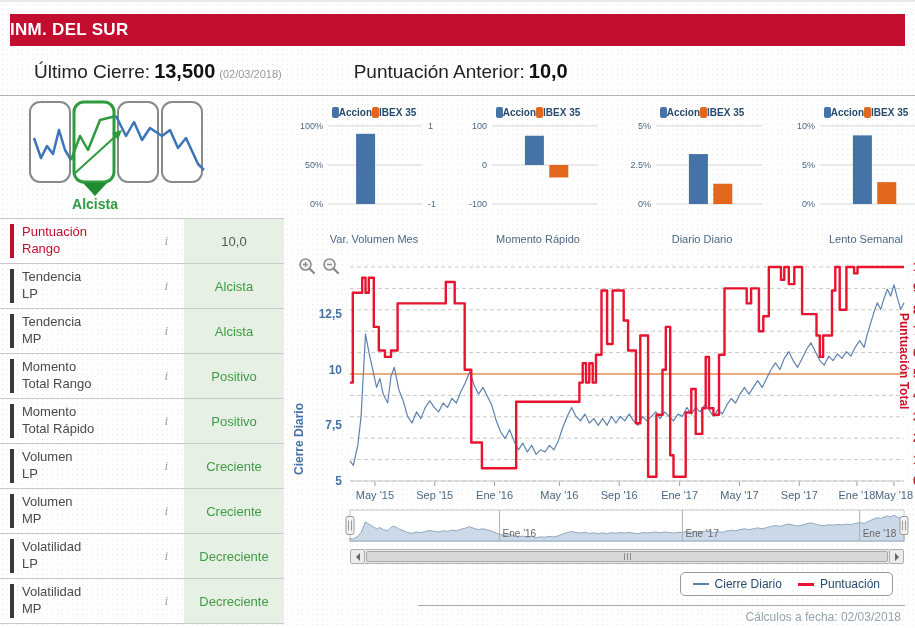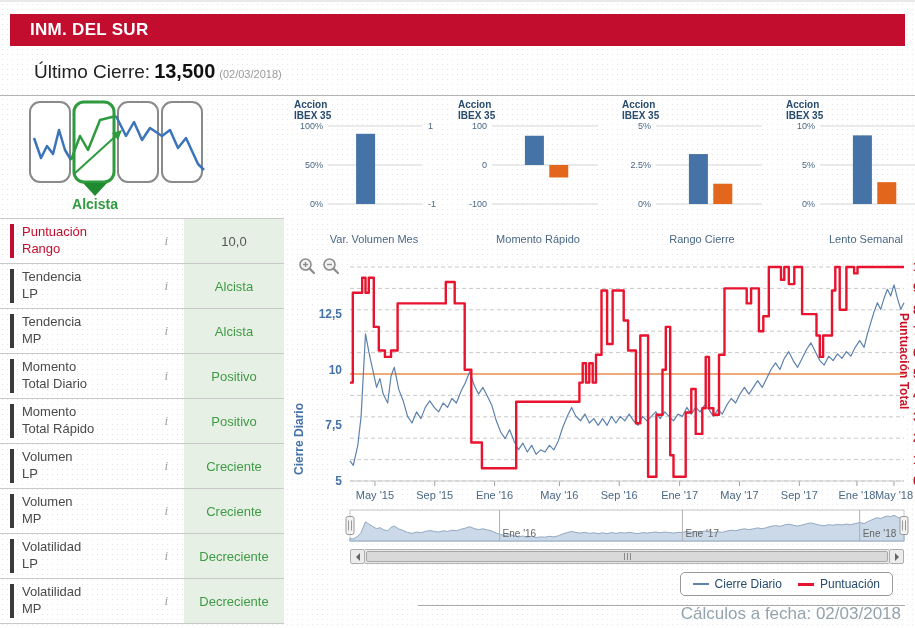--- a/index.html
+++ b/index.html
@@ -1,21 +1,21 @@
 <!DOCTYPE html>
 <html><head>
 <meta charset="utf-8">
 <style>
   html,body{margin:0;padding:0;background:#fff;}
   .page{position:relative;width:915px;height:628px;font-family:"Liberation Sans",sans-serif;
         background:#fff;overflow:hidden;border-top:2px solid #e9e9e9;
         background-image:radial-gradient(#e7e7e7 0.8px, transparent 0.8px);background-size:5px 5px;}
   
   .header-bar{margin:12px 10px 0 10px;height:32px;line-height:32px;color:#fff;
-              font-size:17px;font-weight:bold;padding-left:20px;letter-spacing:.3px;}
+              font-size:17px;font-weight:bold;letter-spacing:.3px;}
   
   .summary{display:flex;align-items:center;gap:72px;padding:14px 0 12px 34px;
            border-bottom:1px solid #b5b5b5;}
   .sum-item{font-size:19px;color:#222;white-space:nowrap;}
   .sum-item b{font-size:20px;color:#111;margin-left:4px;}
   .sum-date{font-size:11px;color:#9a9a9a;margin-left:4px;}
   
   .content{display:flex;}
   .left-col{width:284px;flex:none;}
   .right-col{flex:1;min-width:0;position:relative;}
@@ -30,22 +30,22 @@
   .tlabel span{display:block;}
   .iicon{margin-left:auto;margin-right:16px;font-family:"Liberation Serif",serif;
          font-style:italic;font-size:13px;color:#a0a0a0;cursor:pointer;}
   .tvalue{width:100px;flex:none;align-self:stretch;display:flex;align-items:center;
           justify-content:center;font-size:13px;background:#e6f0e4;color:#3f9b45;}
   .trow.hl .tlabel{border-left-color:#c30d2f;color:#c30d2f;}
   .trow.hl .tvalue{color:#555;}
   
   .mini-row{display:flex;gap:4px;margin:6px 0 0 10px;}
   .mini-chart{width:162px;}
-  .mini-legend{display:flex;align-items:flex-start;justify-content:center;height:16px;
-               font-size:10px;color:#274b6d;font-weight:bold;flex-direction:column;}
+  .mini-legend{display:flex;align-items:flex-end;justify-content:center;height:16px;
+               font-size:10px;color:#274b6d;font-weight:bold;}
   .mini-legend .sw{width:7px;height:11px;border-radius:2px;display:inline-block;}
   .mini-title{text-align:center;font-size:11px;color:#4a6785;height:14px;margin-top:11px;}
   
   .main-chart-wrap{position:relative;margin-top:6px;}
   .zoom-icons{position:absolute;left:14px;top:4px;display:flex;gap:6px;z-index:3;}
   .zoom-icons svg{cursor:pointer;}
   .yaxis-title{position:absolute;font-size:12px;font-weight:bold;z-index:2;}
   .yaxis-title.left{left:8px;top:52px;height:170px;writing-mode:vertical-rl;
                     transform:rotate(180deg);color:#4572a7;display:flex;align-items:center;}
   .yaxis-title.right{right:4px;top:60px;height:170px;writing-mode:vertical-rl;color:#cc1228;
@@ -64,34 +64,37 @@
             display:flex;align-items:center;justify-content:center;cursor:grab;}
   .sb-grip{width:7px;height:7px;background:repeating-linear-gradient(90deg,#8a8a8a 0 1px,transparent 1px 3px);}
   
   .legend-row{display:flex;justify-content:flex-end;margin:8px 22px 0 0;}
   .legend-box{display:inline-flex;align-items:center;gap:16px;border:1px solid #999;
               border-radius:5px;background:#fff;padding:4px 12px;font-size:12px;color:#274b6d;}
   .legend-item{display:inline-flex;align-items:center;gap:6px;cursor:pointer;}
   .ldash{width:16px;height:0;border-top-style:solid;display:inline-block;}
   
   .footer-line{position:absolute;left:418px;right:10px;bottom:24px;border-top:1px solid #aaa;}
-  .footer-text{position:absolute;right:14px;bottom:6px;font-size:17px;color:#94a3ad;text-align:center;}
+  .footer-text{position:absolute;right:14px;bottom:6px;font-size:12px;color:#94a3ad;text-align:center;}
 </style>
 </head>
 <body>
 
 <div class="page">
 
   <div class="header-bar" style="background: rgb(195, 13, 47);">
     <span>INM. DEL SUR</span>
   </div>
 
   <div class="summary">
     <div class="sum-item">
       <span>Último Cierre:</span><b>13,500</b><span class="sum-date">(02/03/2018)</span>
+    </div>
+    <div class="sum-item">
+      <span>Puntuación Anterior:</span><b>10,0</b>
     </div>
   </div>
 
   <div class="content">
 
     <div class="left-col">
       <div class="trend-wrap">
         <svg width="190" height="112" viewBox="0 0 190 112">
           <rect x="4" y="2" width="40" height="80" rx="10" fill="#ffffff" stroke="#8a8a8a" stroke-width="2"></rect>
           <rect x="92" y="2" width="40" height="80" rx="10" fill="#ffffff" stroke="#8a8a8a" stroke-width="2"></rect>
@@ -128,21 +131,21 @@
           <div class="tlabel">
               <span>Tendencia</span>
               <span>MP</span>
             </div>
           <span class="iicon">i</span>
           <div class="tvalue">Alcista</div>
         </div>
         <div class="trow">
           <div class="tlabel">
               <span>Momento</span>
-              <span>Total Diario</span>
+              <span>Total Rango</span>
             </div>
           <span class="iicon">i</span>
           <div class="tvalue">Positivo</div>
         </div>
         <div class="trow">
           <div class="tlabel">
               <span>Momento</span>
               <span>Total Rápido</span>
             </div>
           <span class="iicon">i</span>
@@ -223,21 +226,21 @@
               <span>IBEX 35</span>
             </div><svg width="160" height="100" viewBox="0 0 160 100">
               <line x1="34" x2="140" y1="8" y2="8" stroke="#d6d6d6"></line>
               <text x="29" y="11" text-anchor="end" font-size="9" fill="#4a6785">5%</text>
               <line x1="34" x2="140" y1="47" y2="47" stroke="#d6d6d6"></line>
               <text x="29" y="50" text-anchor="end" font-size="9" fill="#4a6785">2.5%</text>
               <line x1="34" x2="140" y1="86" y2="86" stroke="#d6d6d6"></line>
               <text x="29" y="89" text-anchor="end" font-size="9" fill="#4a6785">0%</text>
               <rect x="66.9" y="36.08" width="19" height="49.92" fill="#4572a7"></rect>
               <rect x="91.28" y="65.72" width="19" height="20.28" fill="#e2671c"></rect>
-            </svg><div class="mini-title">Rango Cierre</div></div>
+            </svg><div class="mini-title">Diario Diario</div></div>
           <div class="mini-chart"><div class="mini-legend">
               <span class="sw" style="background: rgb(69, 114, 167);"></span>
               <span>Accion</span>
               <span class="sw" style="background: rgb(226, 103, 28);"></span>
               <span>IBEX 35</span>
             </div><svg width="160" height="100" viewBox="0 0 160 100">
               <line x1="34" x2="140" y1="8" y2="8" stroke="#d6d6d6"></line>
               <text x="29" y="11" text-anchor="end" font-size="9" fill="#4a6785">10%</text>
               <line x1="34" x2="140" y1="47" y2="47" stroke="#d6d6d6"></line>
               <text x="29" y="50" text-anchor="end" font-size="9" fill="#4a6785">5%</text>

